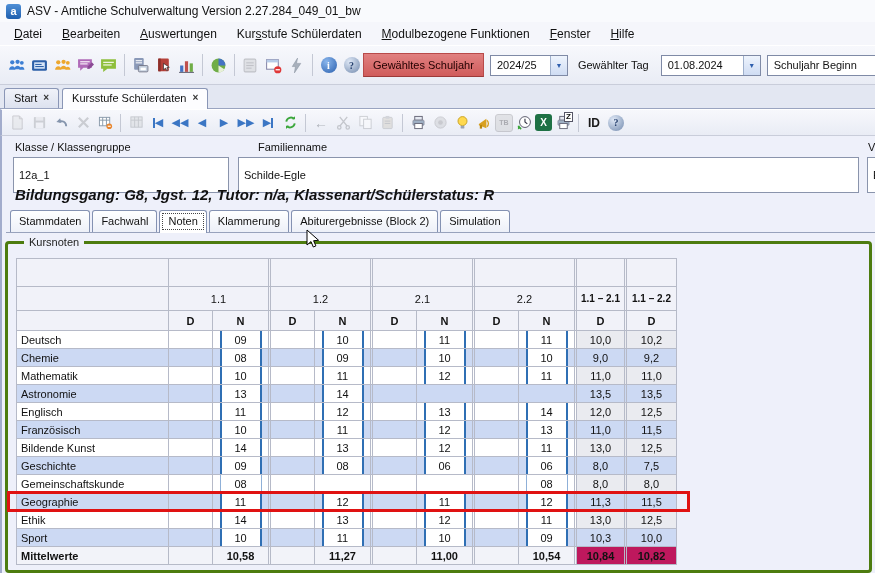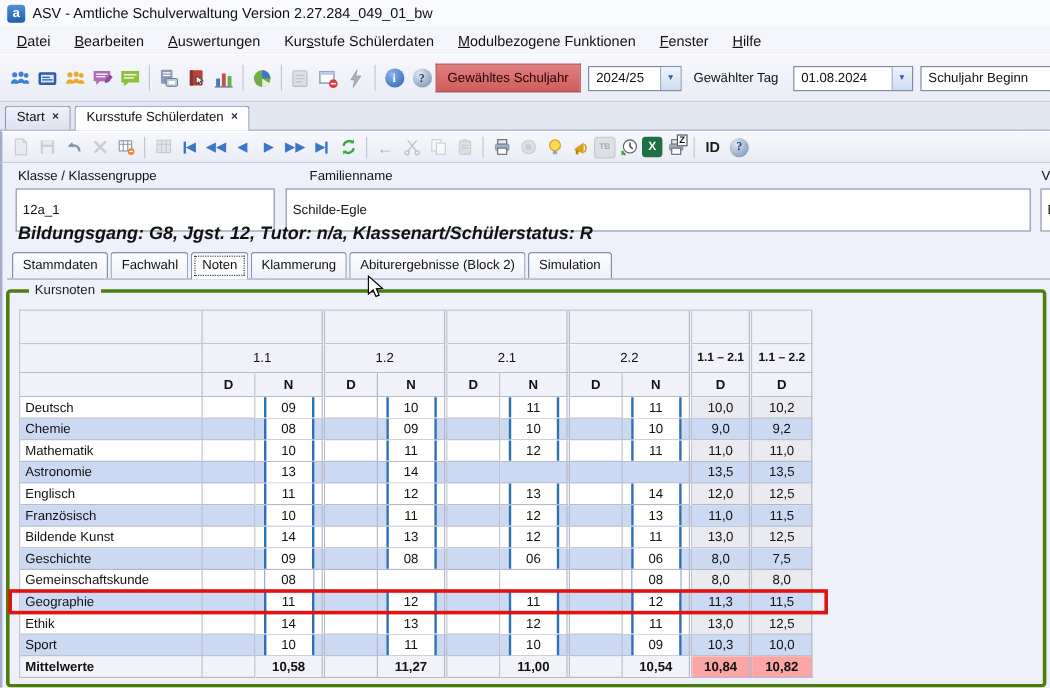--- a/index.html
+++ b/index.html
@@ -101,21 +101,21 @@
   .brow .c, .foot .c { height:18px; }
   .brow:nth-child(even) .c { background:#ccd9f3; }
   .brow:nth-child(even) .c.s { background:#ccd9f3; }
   .nbox { width:42px; height:29px; border:2px solid #2f6fb4; background:#fff; display:flex;
           align-items:center; justify-content:center; font-size:11px; }
   .muted .nbox { border-width:1px; border-color:#8fb0d8; }
   .hl { position:relative; z-index:5; }
   .hl::after { content:""; position:absolute; left:-10px; right:-13px; top:-2px; bottom:-1px;
                border:3px solid #e01212; pointer-events:none; }
   .foot .c { font-weight:bold; background:#f2f3f9; }
-  .foot .c.s { background:#fca5a5; }
+  .foot .c.s { background:#be185d; }
 </style>
 </head>
 <body>
 
 <div class="app">
 
   <div class="titlebar">
     <span class="logo">a</span>
     <span class="wtitle">ASV - Amtliche Schulverwaltung Version 2.27.284_049_01_bw</span>
   </div>

